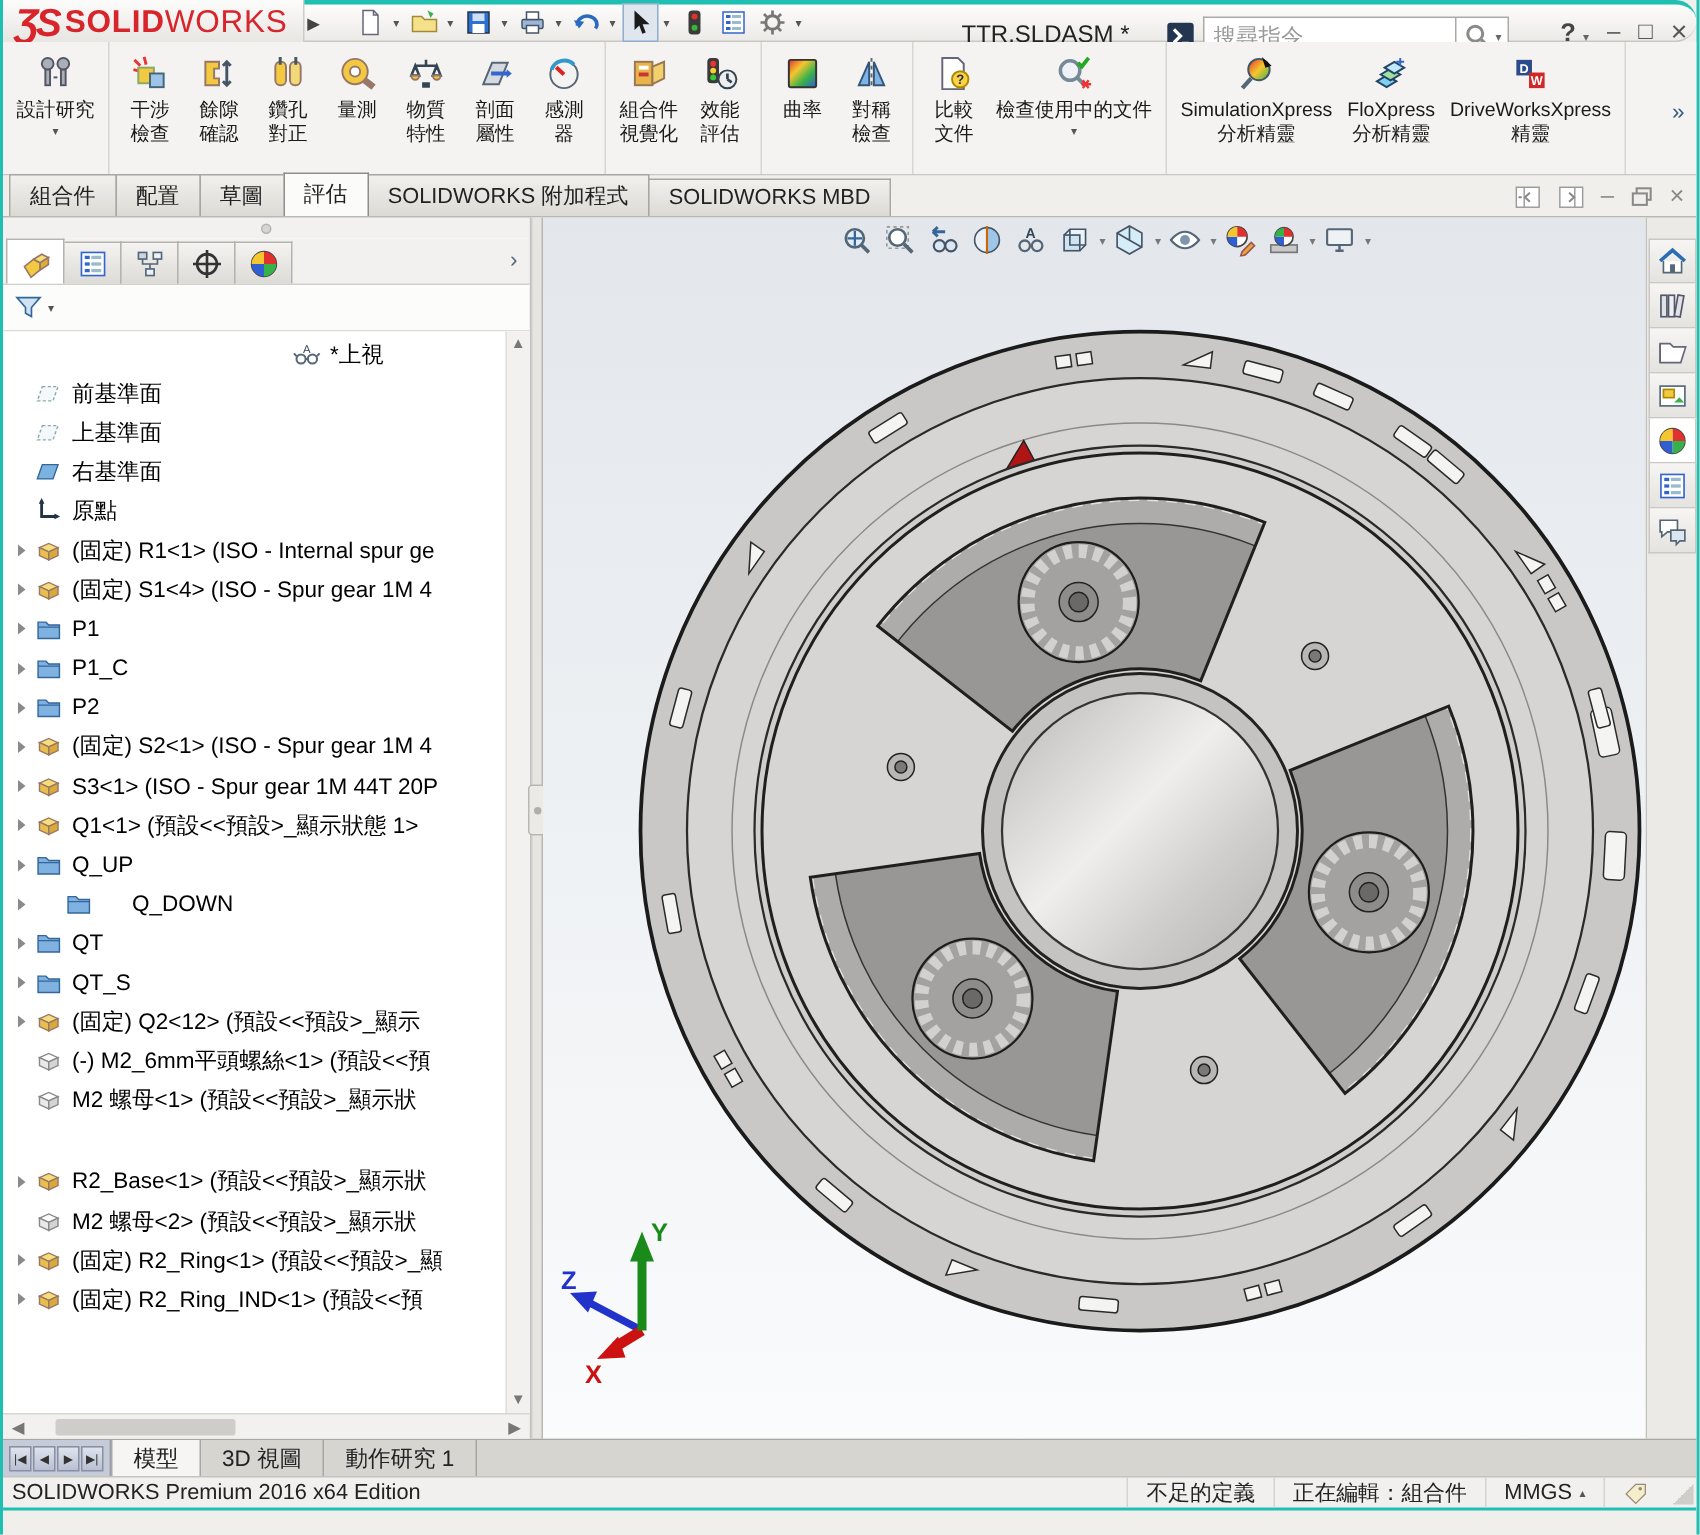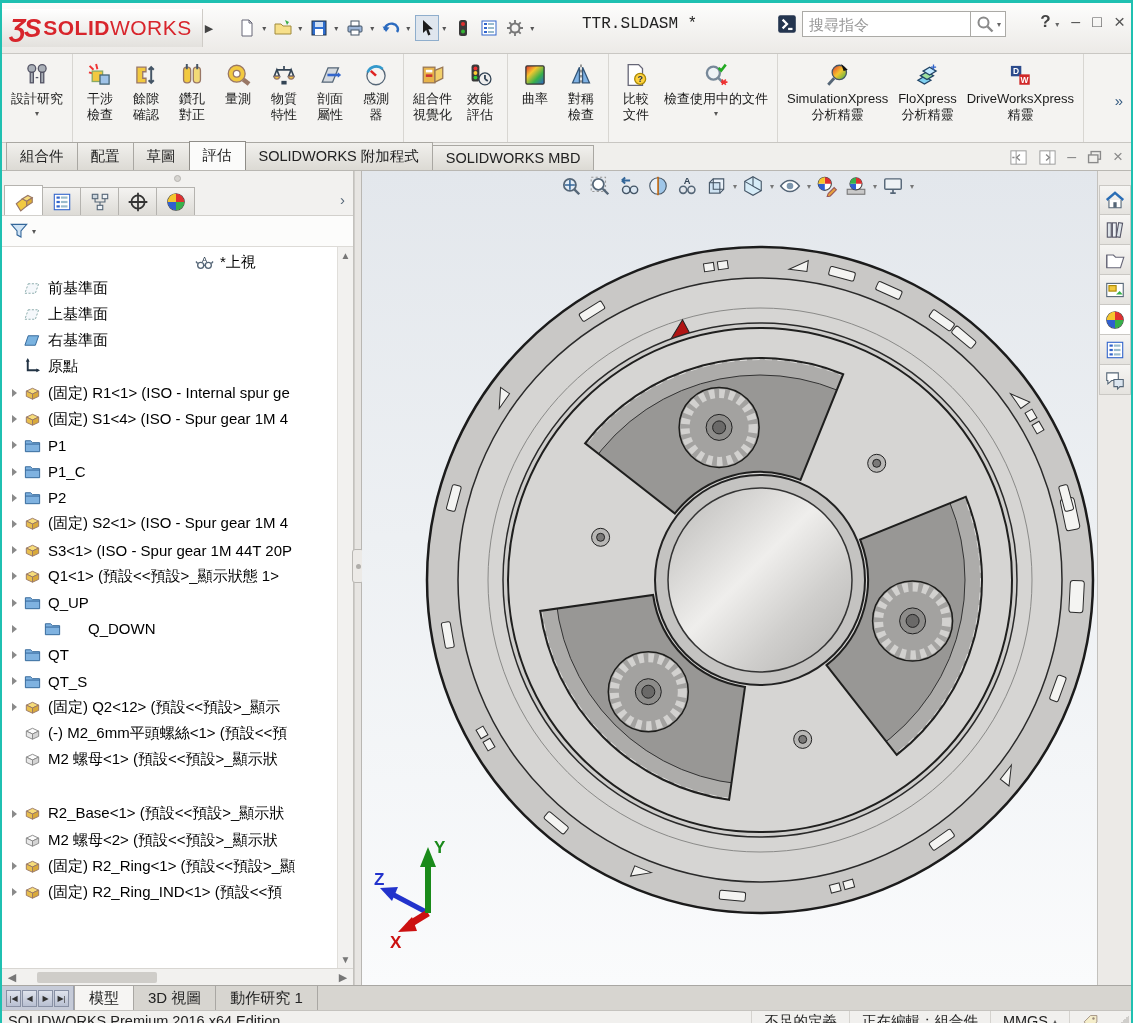--- a/index.html
+++ b/index.html
@@ -3,33 +3,33 @@
 <meta charset="utf-8">
 <style>
   * { margin:0; padding:0; box-sizing:border-box; }
   html,body { width:1133px; height:1023px; overflow:hidden; }
   body { font-family:"Liberation Sans","DejaVu Sans",sans-serif; font-size:14px; color:#222;
          background:#f0efec; border-left:2px solid #1fc0b1; border-right:2px solid #1fc0b1; }
   svg { display:block; }
   svg text { font-family:"Liberation Sans","DejaVu Sans",sans-serif; }
 
   
-  .titlebar { height:54px; border-top:3px solid #1fc0b1; background:linear-gradient(#fdfdfc,#eceae7);
-              display:flex; align-items:center; position:relative; border-bottom:1px solid #c9c7c3; }
+  .titlebar { height:28px; border-top:3px solid #1fc0b1; background:linear-gradient(#fdfdfc,#eceae7);
+              display:flex; align-items:center; position:relative; border-bottom:1px solid #c9c7c3;border-radius:21px; }
   .logo { display:flex; align-items:center; gap:4px; padding:0 10px 0 8px; height:38px;
           background:linear-gradient(#ffffff,#e3e1dd); border-right:1px solid #cfccc7; }
   .logo .ds { font-size:26px; font-weight:bold; font-style:italic; color:#d8252c; letter-spacing:-2px; }
   .logo .solid { font-size:21px; font-weight:bold; color:#d8252c; letter-spacing:.5px; }
   .logo .works { font-size:21px; color:#d8252c; letter-spacing:.5px; }
   .flyout { color:#444; font-size:11px; margin:0 8px 0 2px; }
   .qt { display:flex; align-items:center; gap:2px; margin-left:14px; }
   .qt .btn { display:flex; align-items:center; padding:2px 1px; border:1px solid transparent; }
   .qt .btn.boxed { border:1px solid #8faecc; background:#dfe6ee; }
   .qt .dd { font-size:8px; color:#555; margin:0 3px 0 1px; }
-  .doc-title { position:absolute; left:580px; top:12px; font-size:16px; color:#222;font-family:Liberation Mono, monospace; }
+  .doc-title { position:absolute; left:639px; top:12px; font-size:16px; color:#222; }
   .search-wrap { position:absolute; right:125px; top:8px; display:flex; align-items:center; }
   .search-input { width:168px; height:26px; border:1px solid #abaaa6; border-right:none; background:#fff;
                   font-size:15px; padding:0 6px; color:#222; outline:none; }
   .search-input::placeholder { color:#999; }
   .search-mag { height:26px; border:1px solid #abaaa6; background:#fff; display:flex; align-items:center; padding:0 4px; }
   .winbtns { position:absolute; right:6px; top:8px; display:flex; align-items:center; gap:12px;
              font-size:16px; color:#555; }
   .help { font-size:17px; color:#444; font-weight:bold; }
 
   

